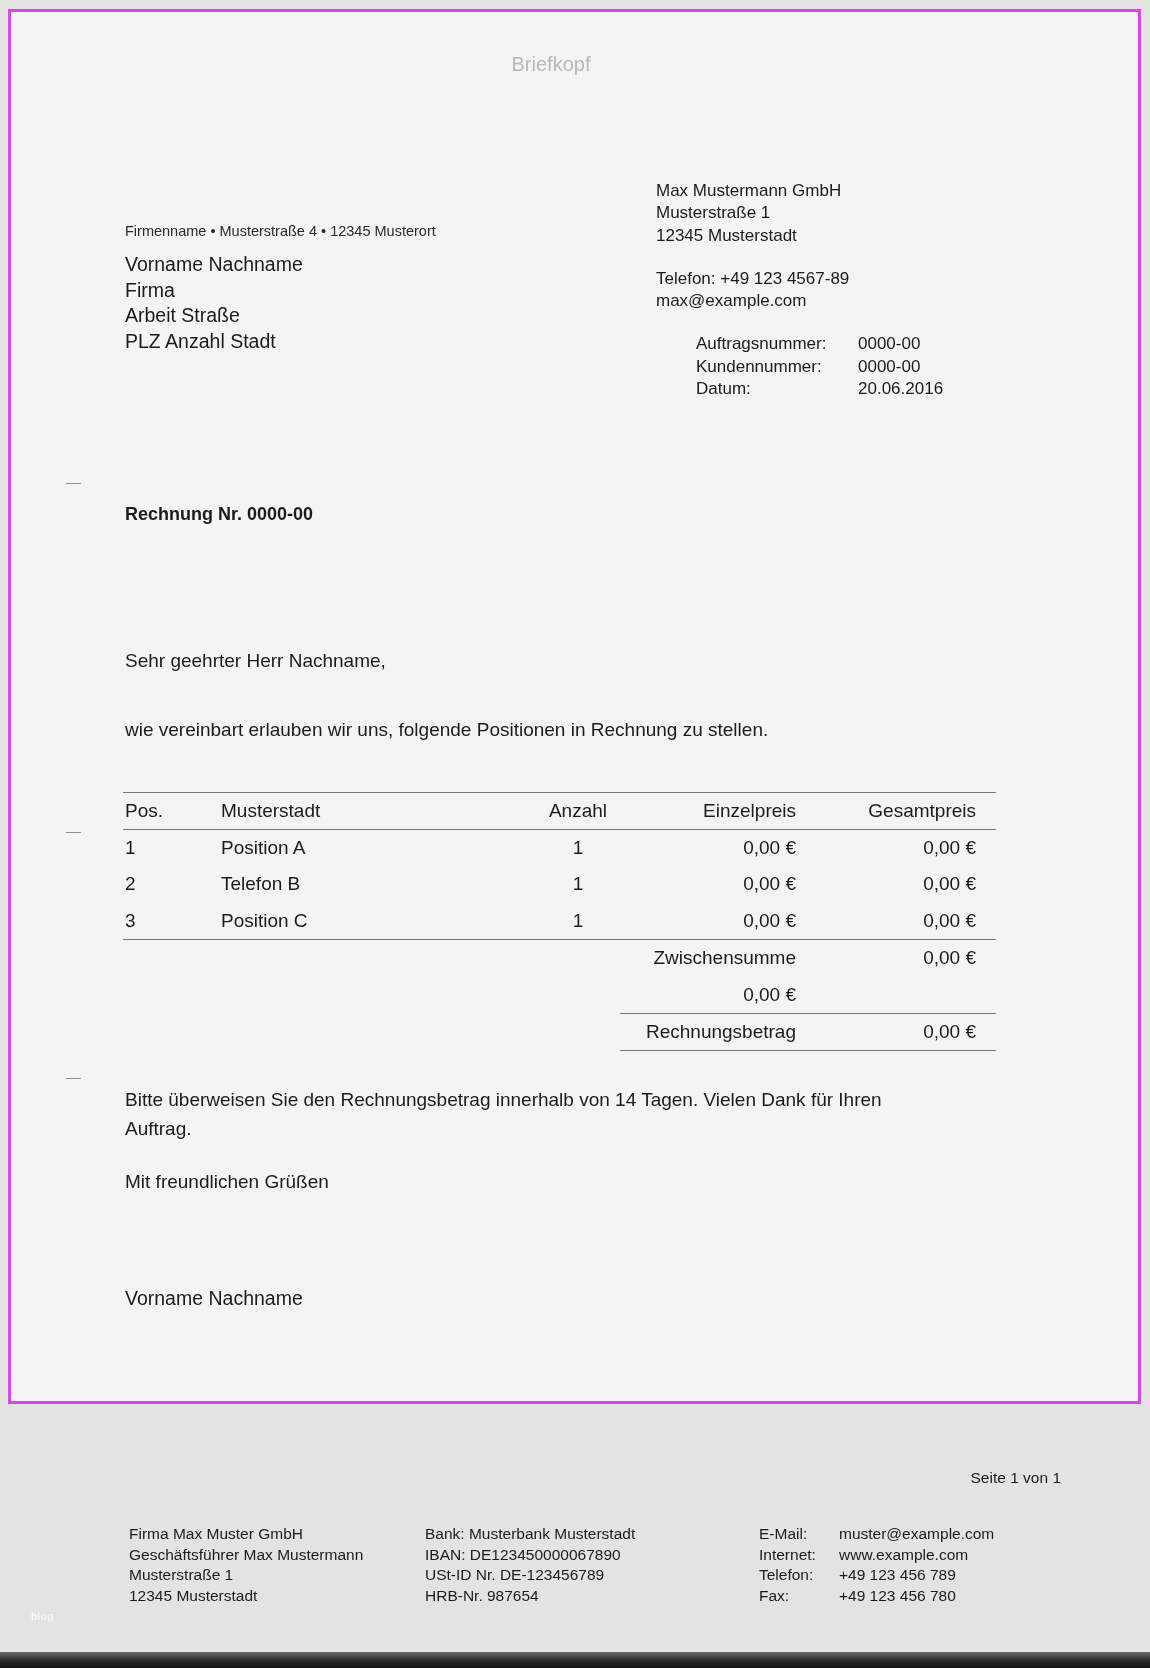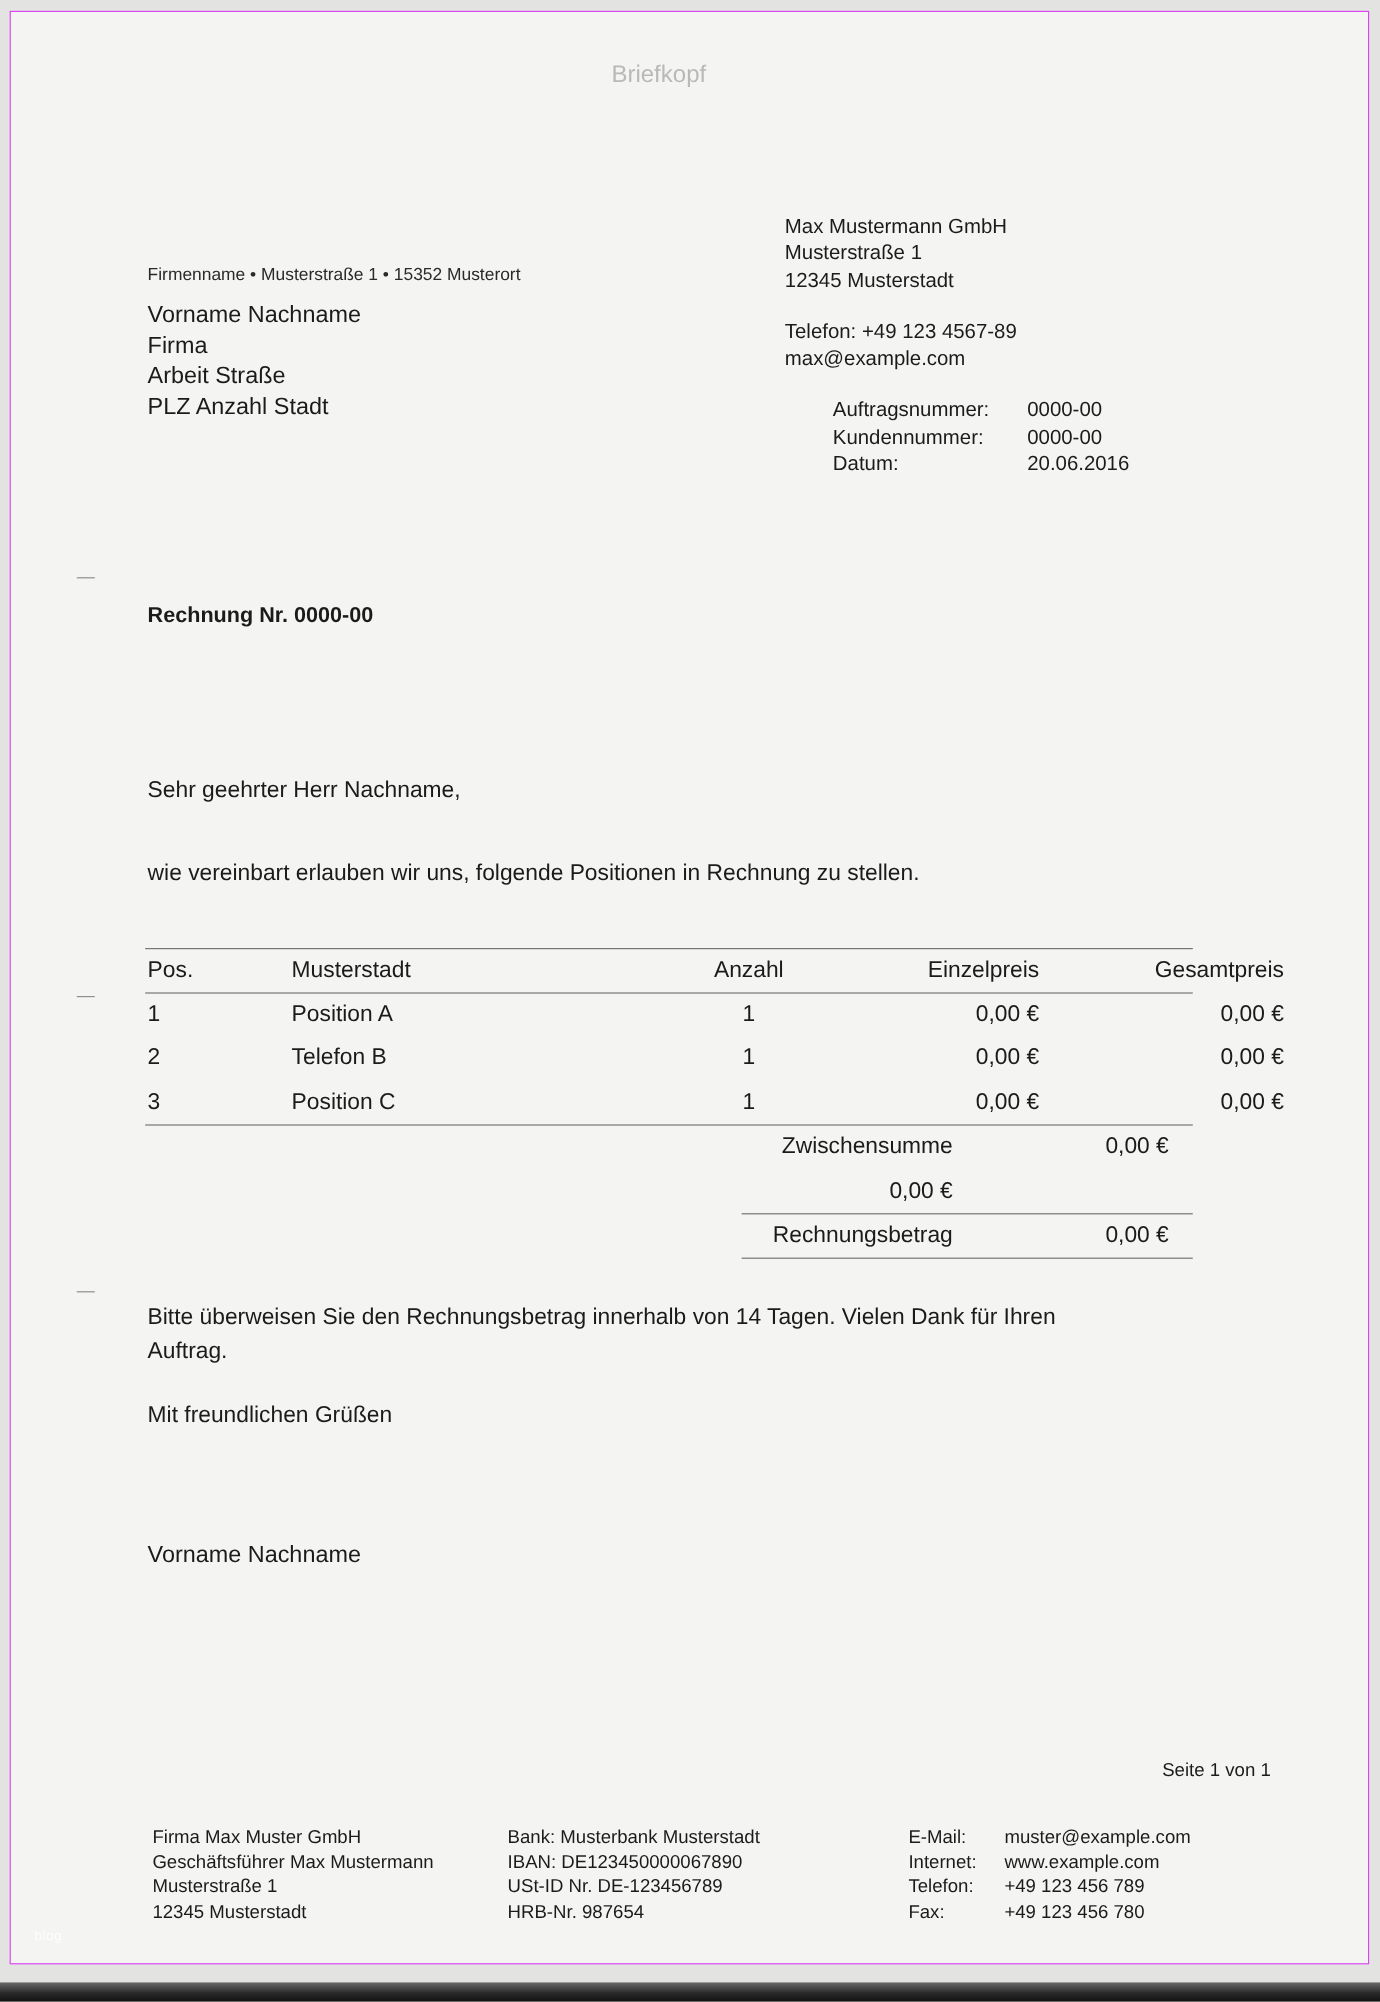--- a/index.html
+++ b/index.html
@@ -2,40 +2,40 @@
 <html><head>
 <meta charset="utf-8">
 <style>
   html,body { margin:0; padding:0; }
   body {
     width:1150px; height:1668px; position:relative; overflow:hidden;
     background:#e3e3e1; color:#1b1b1b;
     font-family:"Liberation Sans", sans-serif;
   }
   .page {
-    position:absolute; left:8px; top:9px; width:1133px; height:1628px;
-    background:#f4f4f2; border:1px solid #d946ef; box-sizing:border-box;
+    position:absolute; left:8px; top:9px; width:1133px; height:1395px;
+    background:#f4f4f2; border:3px solid #d946ef; box-sizing:border-box;
   }
   .watermark {
     position:absolute; top:41px; left:0; width:1080px; text-align:center;
     font-size:20px; color:#b9b9b7;
   }
   .company { position:absolute; left:645px; top:168px; font-size:17px; line-height:22.3px; }
   .company .block { margin:0; }
   .company .gap21 { height:21px; }
   .meta-row { display:grid; grid-template-columns:162px auto;margin-left:40px; }
   .sender-line { position:absolute; left:114px; top:211px; font-size:14.5px; color:#2a2a2a; }
   .recipient { position:absolute; left:114px; top:240px; font-size:19.5px; line-height:25.7px; }
   .fold { position:absolute; left:55px; width:15px; height:1px; background:#8f8f8f; }
   .fold.f1 { top:471px; } .fold.f2 { top:820px; } .fold.f3 { top:1066px; }
   .title { position:absolute; left:114px; top:492px; font-size:18px; font-weight:bold; }
   .greeting { position:absolute; left:114px; top:638px; font-size:19px; }
   .intro { position:absolute; left:114px; top:707px; font-size:19px; }
   .itable { position:absolute; left:112px; top:780px; width:873px; font-size:19px; }
-  .grid5 { display:grid; grid-template-columns:98px 282px 150px 163px 180px; align-items:center;gap:24px; }
+  .grid5 { display:grid; grid-template-columns:98px 282px 150px 163px 180px; align-items:center; }
   .thead { height:38px; border-top:1px solid #767674; border-bottom:1px solid #767674; box-sizing:border-box; }
   .trow { height:36.3px; }
   .tbody { border-bottom:1px solid #767674; }
   .totrow { display:grid; grid-template-columns:693px 180px; align-items:center; height:37px; }
   .c1 { padding-left:2px; }
   .c3 { text-align:center; }
   .c4, .c5, .tlabel, .tvalue { text-align:right; padding-right:20px; }
   .subline { position:absolute; left:497px; width:376px; height:1px; background:#767674; }
   .sl1 { top:221px; } .sl2 { top:258px; }
   .closing { position:absolute; left:114px; top:1073px; font-size:19px; line-height:29px; width:920px; }
@@ -79,21 +79,21 @@
         <span>Kundennummer:</span>
         <span>0000-00</span>
       </div>
       <div class="meta-row">
         <span>Datum:</span>
         <span>20.06.2016</span>
       </div>
     </div>
   </div>
 
-  <div class="sender-line">Firmenname • Musterstraße 1 • 15352 Musterort</div>
+  <div class="sender-line">Firmenname • Musterstraße 4 • 12345 Musterort</div>
   <div class="recipient">
     <div>Vorname Nachname</div>
     <div>Firma</div>
     <div>Arbeit Straße</div>
     <div>PLZ Anzahl Stadt</div>
   </div>
 
   <div class="fold f1"></div>
   <div class="fold f2"></div>
   <div class="fold f3"></div>

